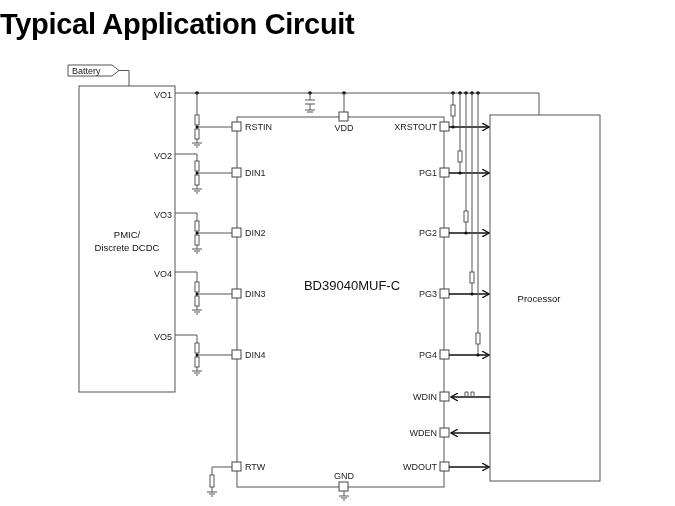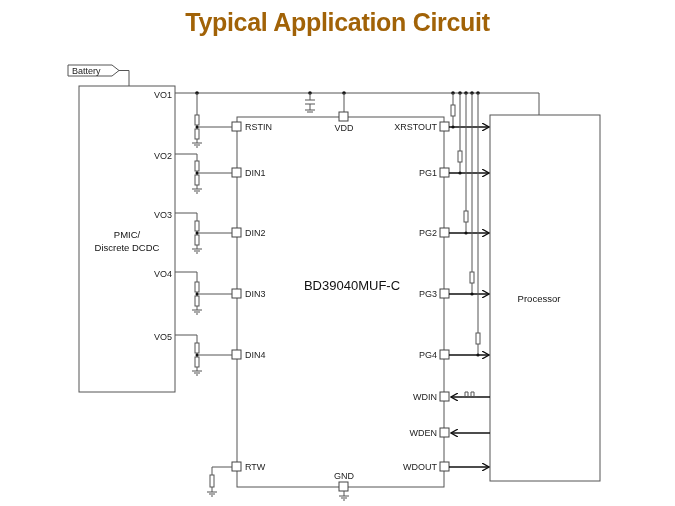--- a/index.html
+++ b/index.html
@@ -1,17 +1,17 @@
 <!DOCTYPE html>
 <html><head>
 <meta charset="utf-8">
 <style>
   html, body { margin: 0; padding: 0; background: #ffffff; }
   body { width: 675px; height: 506px; position: relative; overflow: hidden; font-family: "Liberation Sans", sans-serif; }
-  .title { position: absolute; left: 0; top: 8px; width: 675px; text-align: center; font-family: "Liberation Sans", sans-serif; font-weight: bold; font-size: 25px; color: #a16207; letter-spacing: -0.3px; }
+  .title { position: absolute; left: 0; top: 8px; width: 675px; font-family: "Liberation Sans", sans-serif; font-weight: bold; font-size: 29px; color: #000000; letter-spacing: -0.3px; }
   svg { position: absolute; left: 0; top: 0; }
   .w { stroke: #555; stroke-width: 1; fill: none; }
   .wb { stroke: #111; stroke-width: 1.5; fill: none; }
   .box { stroke: #555; stroke-width: 1; fill: #fff; }
   .pin { stroke: #444; stroke-width: 1; fill: #fff; }
   .res { stroke: #555; stroke-width: 1; fill: #fff; }
   .dot { fill: #111; }
   .lbl { font-family: "Liberation Sans", sans-serif; font-size: 9px; fill: #222; }
   .big { font-family: "Liberation Sans", sans-serif; font-size: 13px; fill: #111; }
   .mid { font-family: "Liberation Sans", sans-serif; font-size: 9.5px; fill: #111; }

